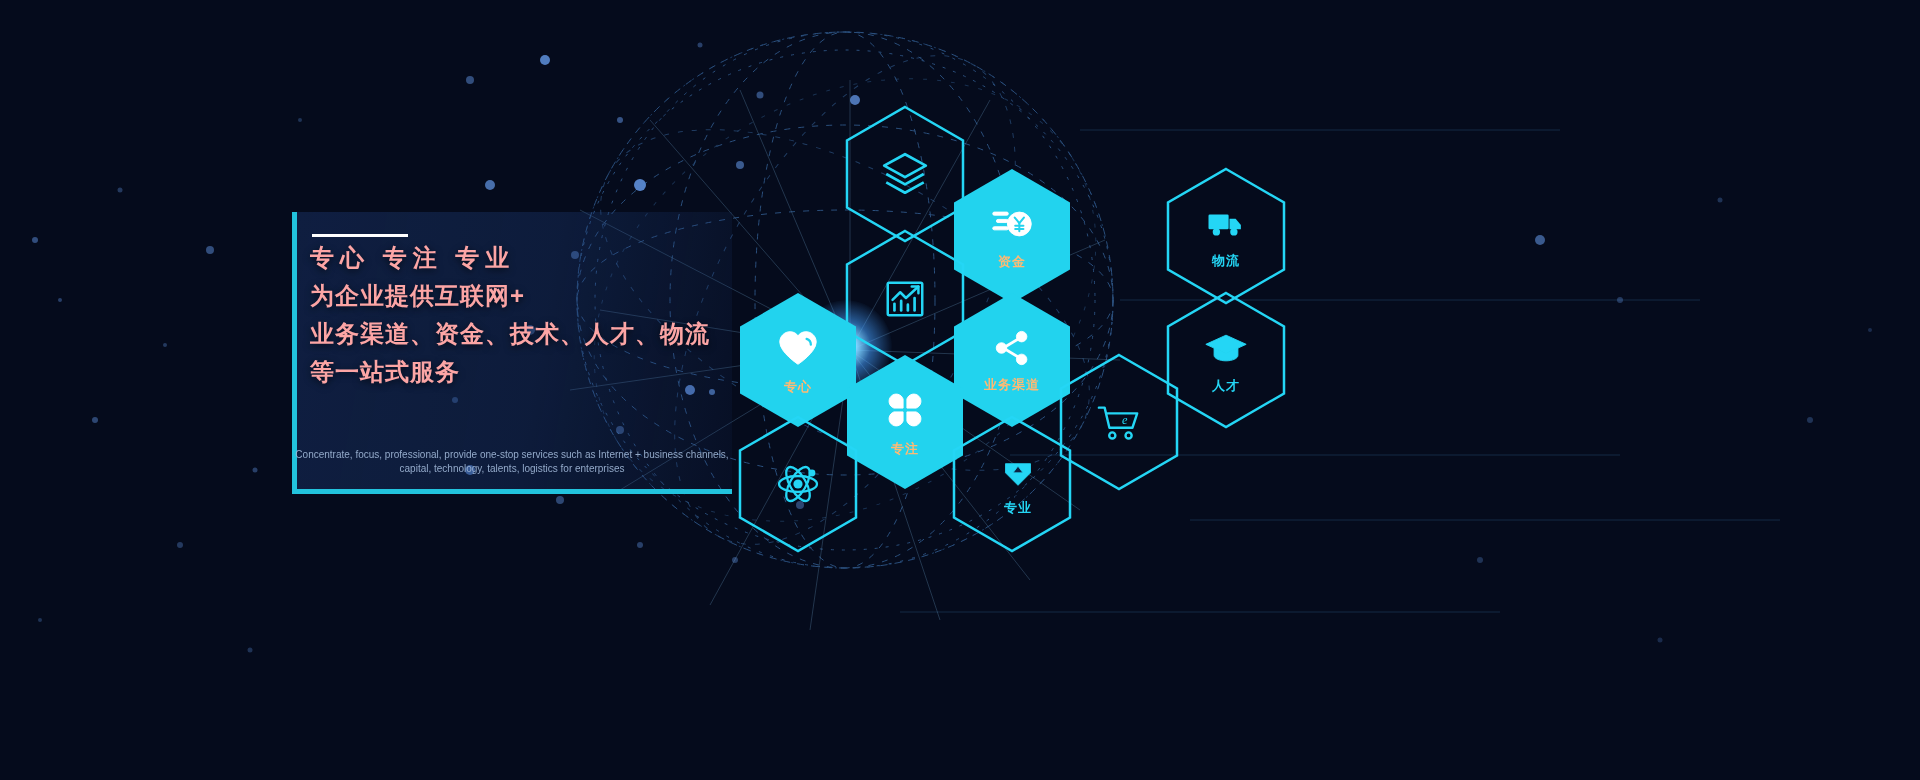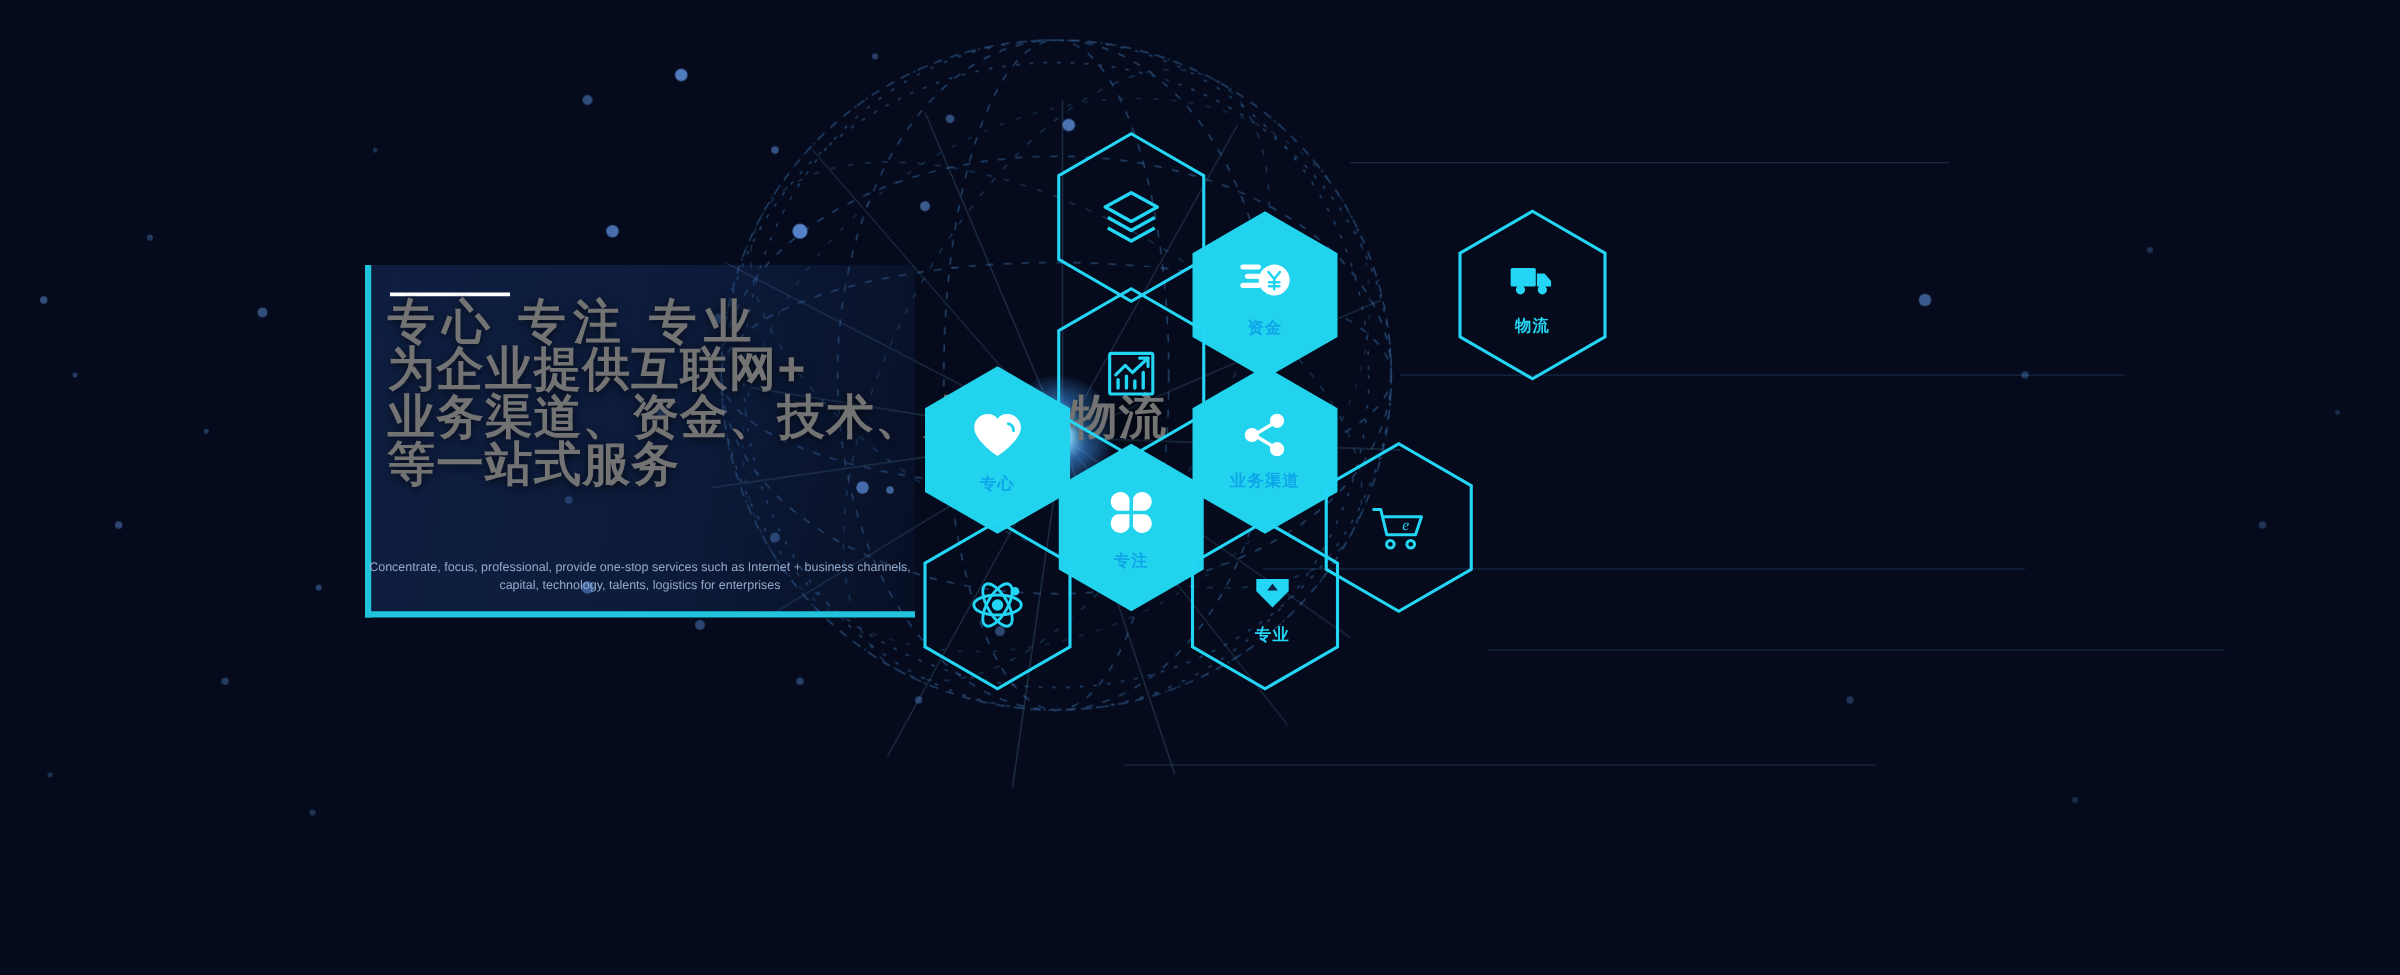--- a/index.html
+++ b/index.html
@@ -13,41 +13,41 @@
       #050b1c;
   }
 
   .layer{position:absolute;inset:0;}
 
   
   #text-panel{position:absolute;left:292px;top:212px;width:440px;height:282px;
     background:linear-gradient(100deg, rgba(30,60,120,.40) 0%, rgba(34,68,132,.30) 55%, rgba(30,60,120,.10) 100%);
     border-left:5px solid #22c3dd;border-bottom:5px solid #22c3dd;box-sizing:border-box;}
   #rule{position:absolute;left:312px;top:234px;width:96px;height:3px;background:#fff;}
-  #headline{position:absolute;left:310px;top:240px;width:430px;color:#737373;
-    font-size:38px;line-height:36px;font-weight:bold;letter-spacing:1px;
+  #headline{position:absolute;left:310px;top:240px;width:430px;color:#fca5a5;
+    font-size:24px;line-height:36px;font-weight:bold;letter-spacing:1px;
     text-shadow:0 2px 7px rgba(0,0,0,.65);}
   #headline div{margin-bottom:2px;white-space:nowrap;}
   #headline .l1{letter-spacing:6px;}
   #subcaption{position:absolute;left:292px;top:448px;width:440px;text-align:center;
     color:#9fb6d6;font-size:10px;line-height:14px;opacity:.92;}
 
   
   #globe{position:absolute;left:555px;top:10px;width:580px;height:580px;opacity:.62;}
   #starfield circle{fill:#6fa8ff;}
   #rays{position:absolute;left:560px;top:60px;width:580px;height:580px;opacity:.55;}
 
   
   #hexgrid{position:absolute;left:735px;top:105px;width:560px;height:430px;}
   .hex{position:absolute;width:120px;height:138px;display:flex;flex-direction:column;
     align-items:center;justify-content:center;box-sizing:border-box;}
   .hex .shape{position:absolute;inset:0;}
   .hex .content{position:relative;display:flex;flex-direction:column;align-items:center;justify-content:center;gap:7px;height:100%;}
   .hex .lbl{font-size:13px;font-weight:bold;letter-spacing:1px;}
-  .hex.filled .lbl{color:#0ea5e9;}
+  .hex.filled .lbl{color:#fdba74;}
   .hex.outline .lbl{color:#24d6f5;}
   .hex svg.ico{display:block;}
   .filled .ico{fill:#fff;stroke:#fff;}
   .outline .ico{fill:none;stroke:#24d6f5;}
 </style>
 </head>
 <body>
 
 <div id="banner">
 
@@ -214,20 +214,32 @@
               <line x1="13" y1="37" x2="13" y2="30"></line>
               <line x1="20" y1="37" x2="20" y2="27"></line>
               <line x1="27" y1="37" x2="27" y2="31"></line>
               <line x1="34" y1="37" x2="34" y2="24"></line>
             </g>
         </svg>
       </div>
     </div>
 
 
+    <div class="hex outline" style="left:431px;top:186px;">
+      <svg class="shape" viewBox="0 0 120 138">
+          <polygon points="60,2 118,35.5 118,102.5 60,136 2,102.5 2,35.5" fill="none" stroke="#24d6f5" stroke-width="2.5"></polygon>
+        </svg>
+      <div class="content">
+        <svg class="ico" width="44" height="44" viewBox="0 0 48 48" stroke="none">
+          <polygon points="24,10 46,20 24,30 2,20" fill="#24d6f5"></polygon>
+          <path d="M11 24v8c0 3.4 5.8 6 13 6s13-2.6 13-6v-8l-13 5.8z" fill="#24d6f5"></path>
+        </svg>
+        <div class="lbl">人才</div>
+      </div>
+    </div>
 
     <div class="hex filled" style="left:3px;top:186px;">
       <svg class="shape" viewBox="0 0 120 138">
           <polygon points="60,2 118,35.5 118,102.5 60,136 2,102.5 2,35.5" fill="#22d3ee"></polygon>
         </svg>
       <div class="content">
         <svg class="ico" width="46" height="46" viewBox="0 0 48 48" stroke="none">
           <path d="M24 41S5 28.5 5 17.8C5 11.8 9.8 7 15.8 7c3.6 0 6.8 1.8 8.2 4.5C25.4 8.8 28.6 7 32.2 7 38.2 7 43 11.8 43 17.8 43 28.5 24 41 24 41z"></path>
           <path d="M33 14.5c2.6.8 4.4 3.2 4.4 6" fill="none" stroke="#22d3ee" stroke-width="2.4" stroke-linecap="round"></path>
         </svg>

